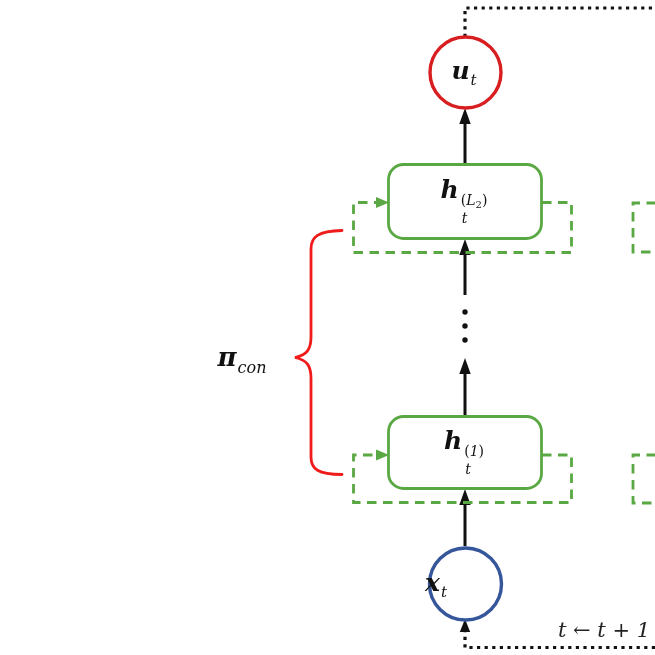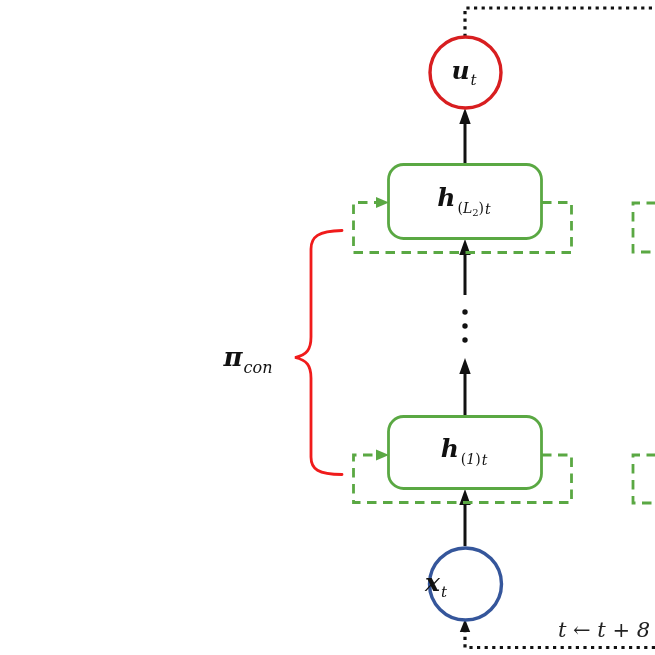--- a/index.html
+++ b/index.html
@@ -14,21 +14,21 @@
   .node-label{
     position:absolute;
     transform:translate(-50%,-50%);
     color:#111;
     white-space:nowrap;
     line-height:1;
   }
   .sym{font-style:italic;font-weight:bold;font-size:25px;}
   .subonly{font-style:italic;font-size:15px;vertical-align:-6px;margin-left:1px;}
   .stack{
-    display:inline-flex;flex-direction:row;align-items:flex-start;
+    display:inline-flex;flex-direction:column;align-items:flex-start;
     line-height:1;vertical-align:-7px;margin-left:2px;
   }
   .row{font-size:14px;}
   .row.sub{margin-top:1px;margin-left:1px;}
   .it{font-style:italic;}
   .idx{font-size:10px;vertical-align:-3px;}
   .pi-label .sym{font-size:26px;}
   .pi-sub{font-style:italic;font-size:16px;vertical-align:-7px;margin-left:1px;}
   .time-label{
     position:absolute;
@@ -107,19 +107,19 @@
     <span class="sym">h</span><span class="stack">
       <span class="row sup"><span>(</span><span class="it">1</span><span class="idx"></span><span>)</span></span>
       <span class="row sub it">t</span>
     </span>
   </div>
 
   <div class="node-label" style="left:436px;top:585px">
     <span class="sym">x</span><span class="subonly">t</span>
   </div>
 
-  <div class="node-label pi-label" style="left:248px;top:360px">
+  <div class="node-label pi-label" style="left:242px;top:360px">
     <span class="sym">π</span><span class="pi-sub">con</span>
   </div>
 
-  <div class="time-label" style="left:604px;top:630px">t ← t + 8</div>
+  <div class="time-label" style="left:604px;top:630px">t ← t + 1</div>
 
 </div>
 
 </body></html>

